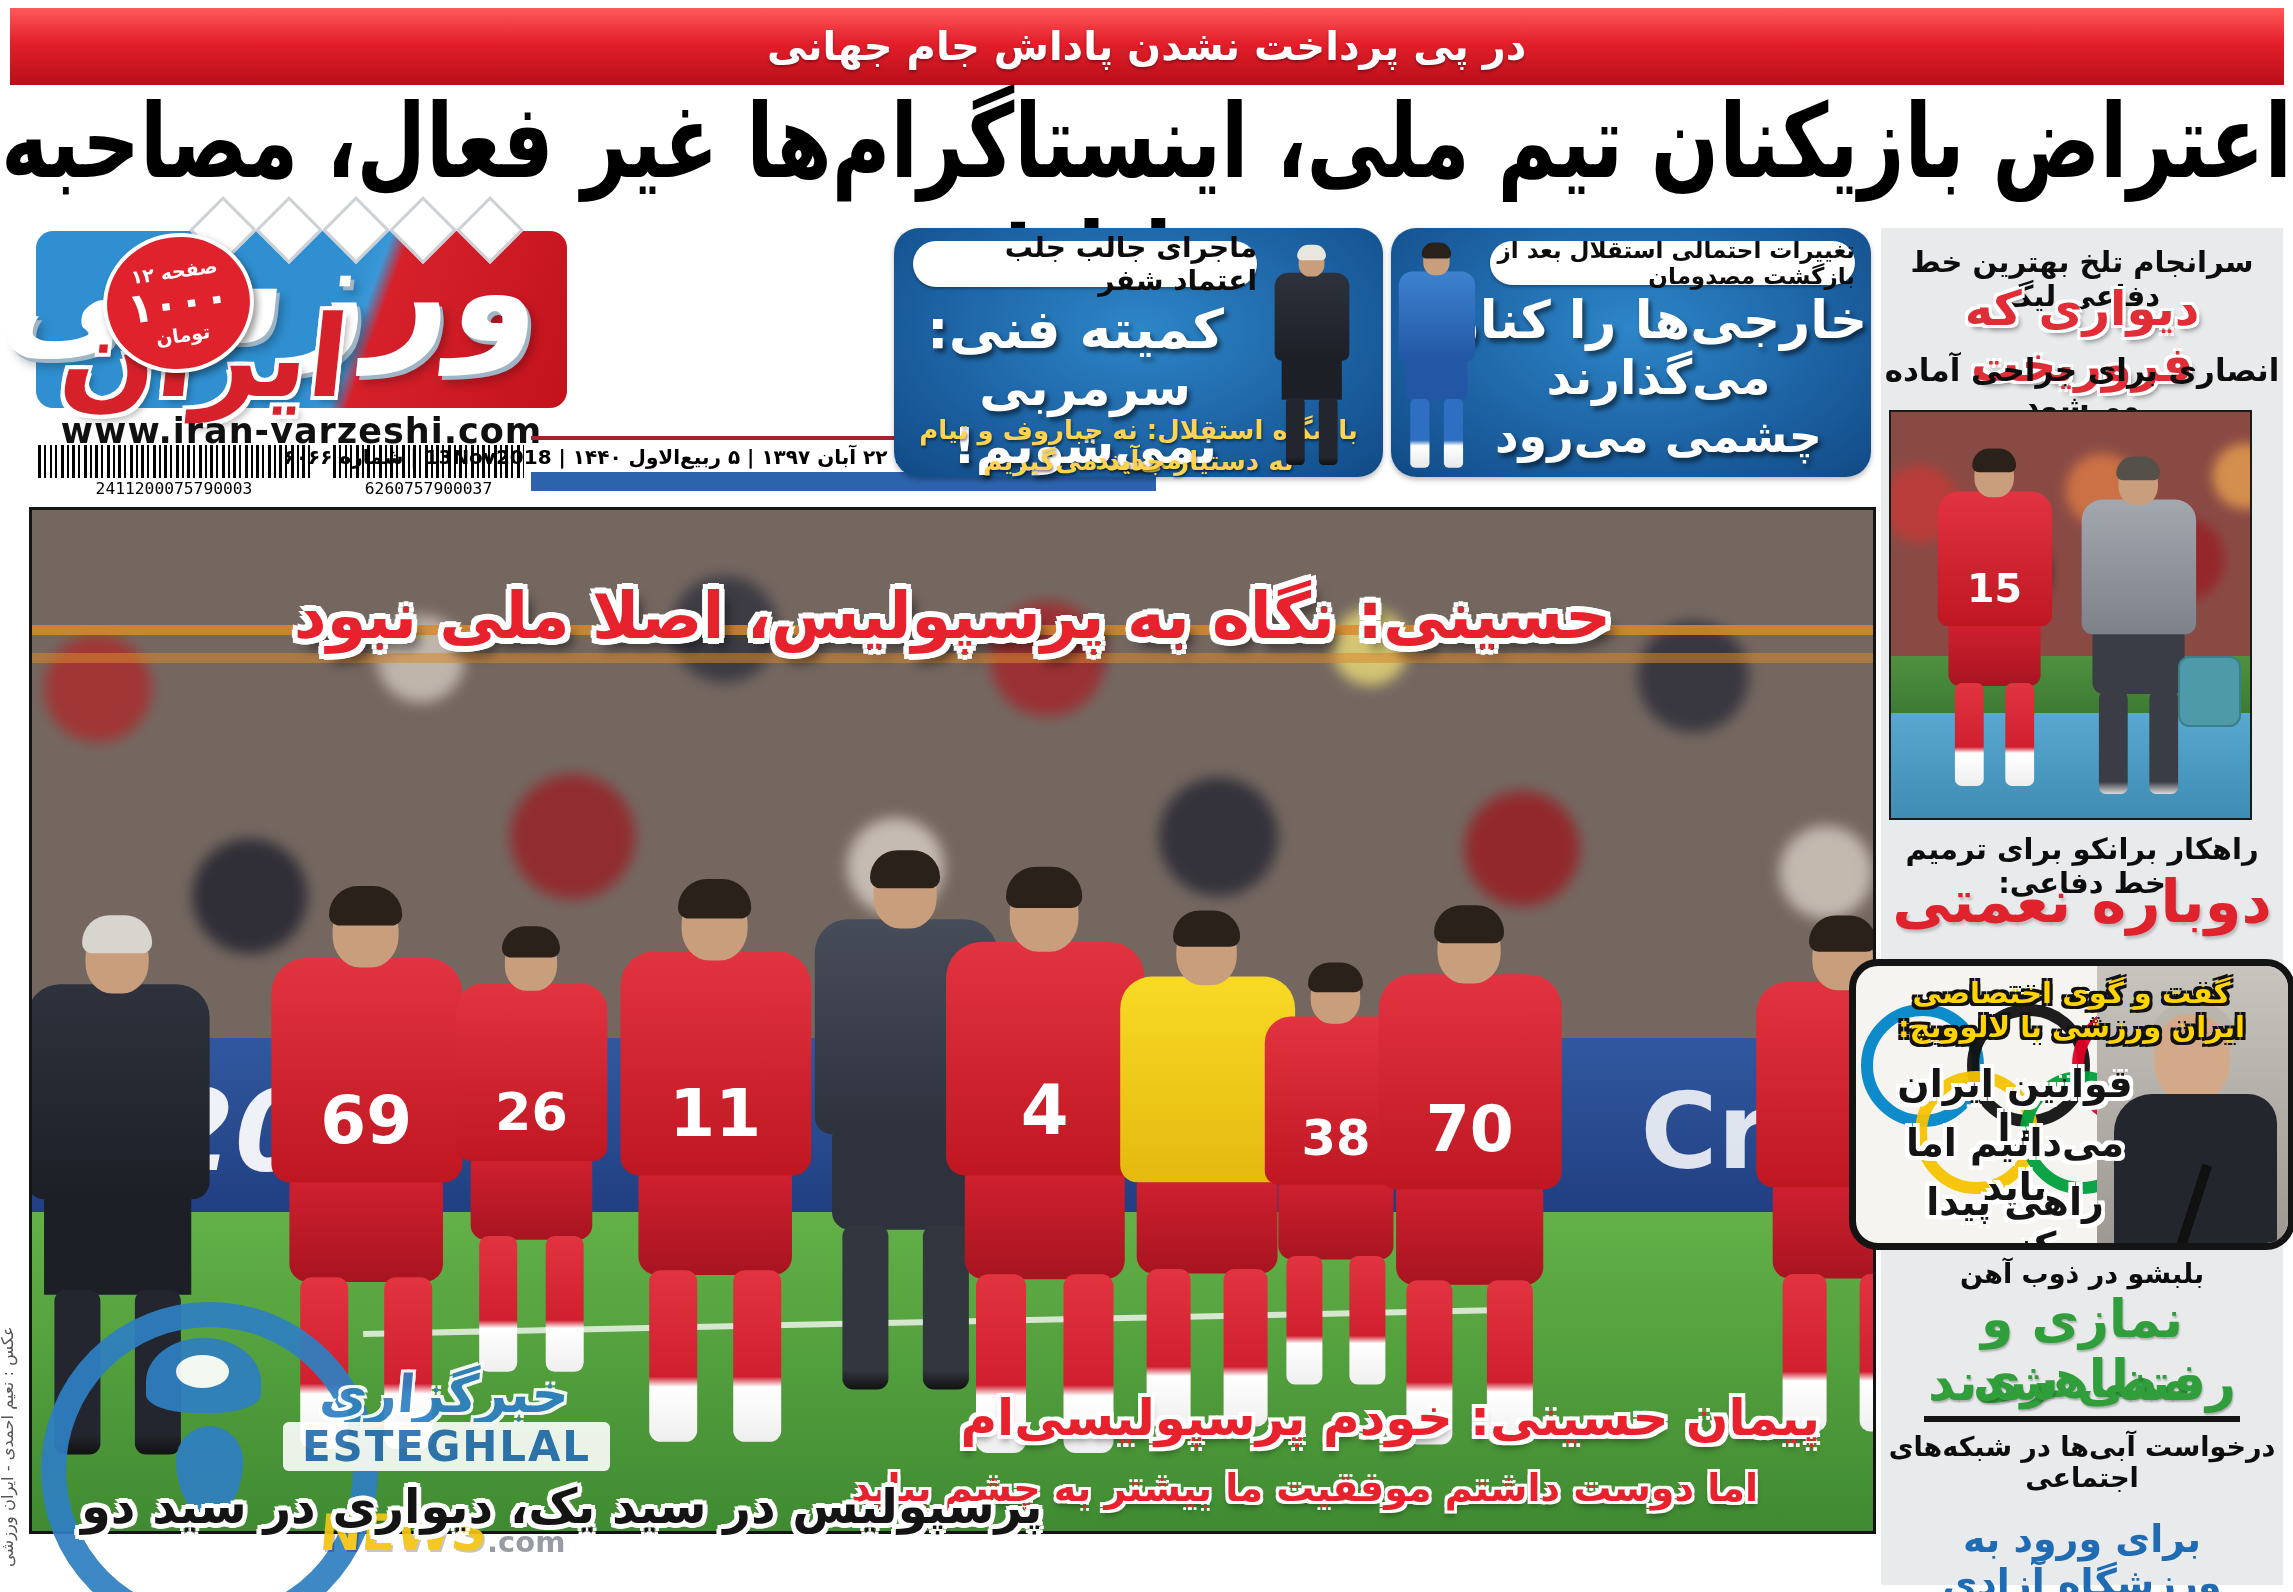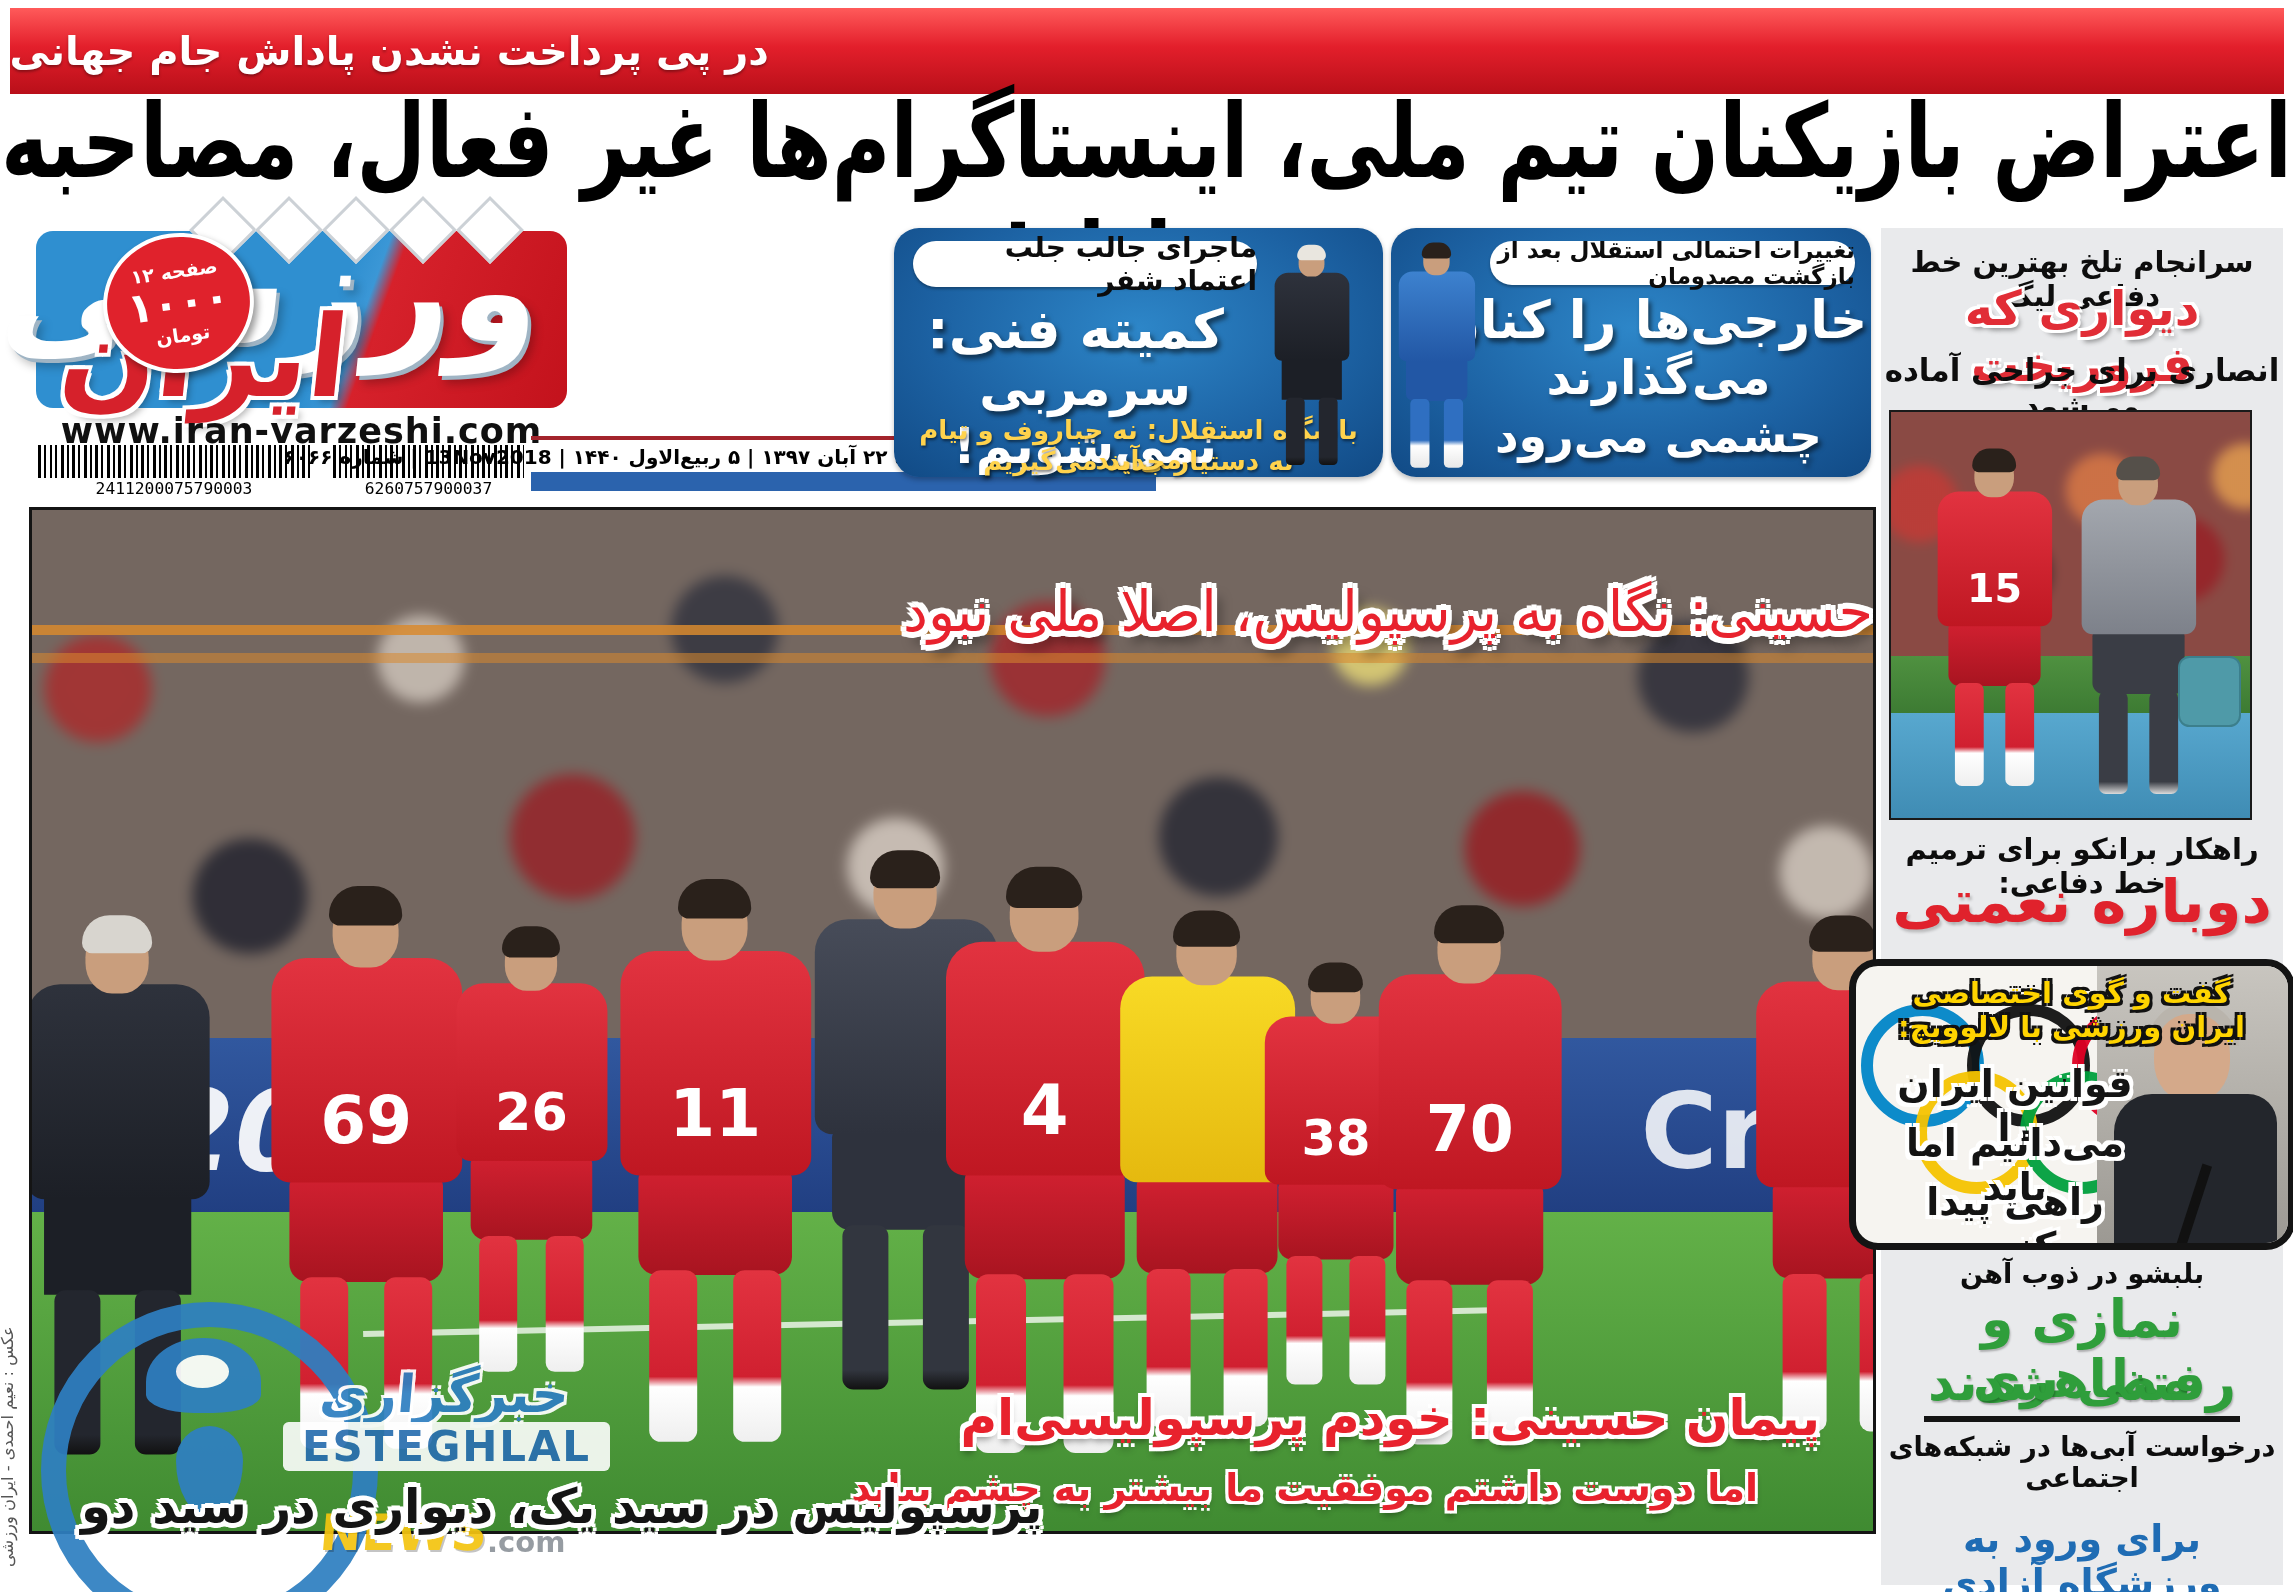--- a/index.html
+++ b/index.html
@@ -2,22 +2,22 @@
 <html lang="fa"><head>
 <meta charset="utf-8">
 <style>
   html,body{margin:0;padding:0;background:#d9d9d9;}
   .page{position:relative;width:2293px;height:1593px;background:#fff;margin:0 auto;overflow:hidden;
         font-family:"DejaVu Sans",sans-serif;}
   .abs{position:absolute;}
   .rtl{direction:rtl;}
 
   
-  .top-banner{left:9.6px;top:7.6px;width:2274px;height:86px;
-    background:linear-gradient(#ff5a5a,#e31f2b 45%,#b90f19);display:flex;align-items:center;justify-content:flex-start;}
+  .top-banner{left:9.6px;top:7.6px;width:2274px;height:77px;
+    background:linear-gradient(#ff5a5a,#e31f2b 45%,#b90f19);display:flex;align-items:center;justify-content:center;}
   .top-banner span{color:#fff;font-size:40px;font-weight:bold;
     text-shadow:0 1.9px 2.9px rgba(0,0,0,.35);}
   .main-headline{left:0;top:82px;width:2293px;font-size:80px;font-weight:bold;color:#000;
     text-align:center;transform:scaleY(1.28);transform-origin:top center;letter-spacing:-1.9px;}
 
   
   .logo-box{left:36px;top:231px;width:531px;height:177px;border-radius:17px;
     background:linear-gradient(110deg,#2f8fd0 0%,#2f8fd0 55%,#3b97d6 60%,#d6212b 63%,#c3121c 100%);}
   .diamond{position:absolute;width:42px;height:42px;background:#fff;border:3.8px solid #ccd1d6;transform:rotate(45deg);top:-25px;}
   .logo-white{position:absolute;right:25px;top:-11.5px;font-size:143px;font-weight:bold;color:#fff;
@@ -102,22 +102,22 @@
   .adboard{position:absolute;left:0;top:528px;width:100%;height:174px;
     background:linear-gradient(#31589f,#213f82);}
   .ad-left{position:absolute;left:124px;top:27px;font-size:113px;font-weight:bold;color:rgba(255,255,255,.92);font-style:italic;}
   .ad-right{position:absolute;right:29px;top:32.5px;font-size:105px;font-weight:bold;color:rgba(255,255,255,.85);}
   .pitch{position:absolute;left:0;top:702px;width:100%;height:325px;
     background:linear-gradient(#63b148,#3f8a31);}
   .pitch-line{position:absolute;left:18%;top:809px;width:62%;height:5.7px;background:rgba(255,255,255,.75);transform:rotate(-1.2deg);}
   .photo-kicker{position:absolute;left:0;top:15.3px;width:100%;text-align:center;direction:rtl;
     font-size:42px;font-weight:bold;color:#ffe23e;
     text-shadow:-2.9px -2.9px 0 #000,2.9px -2.9px 0 #000,-2.9px 2.9px 0 #000,2.9px 2.9px 0 #000,0 4.8px 5.7px rgba(0,0,0,.6);}
-  .photo-headline{position:absolute;left:0;top:69px;width:100%;direction:rtl;
-    font-size:56px;font-weight:normal;color:#e8222d;
+  .photo-headline{position:absolute;left:0;top:69px;width:100%;text-align:center;direction:rtl;
+    font-size:64px;font-weight:bold;color:#e8222d;
     text-shadow:-4.8px -4.8px 0 #fff,4.8px -4.8px 0 #fff,-4.8px 4.8px 0 #fff,4.8px 4.8px 0 #fff,-5.7px 0 0 #fff,5.7px 0 0 #fff,0 -5.7px 0 #fff,0 5.7px 0 #fff,7.6px 9.6px 11.5px rgba(0,0,0,.55);}
   .quote1{position:absolute;right:53px;bottom:84px;direction:rtl;font-size:50px;font-weight:bold;color:#e8222d;
     text-shadow:-3.8px -3.8px 0 #fff,3.8px -3.8px 0 #fff,-3.8px 3.8px 0 #fff,3.8px 3.8px 0 #fff,0 5.7px 7.6px rgba(0,0,0,.45);}
   .quote2{position:absolute;right:115px;bottom:21px;direction:rtl;font-size:38px;font-weight:bold;color:#e8222d;
     text-shadow:-2.9px -2.9px 0 #fff,2.9px -2.9px 0 #fff,-2.9px 2.9px 0 #fff,2.9px 2.9px 0 #fff,0 4.8px 6.7px rgba(0,0,0,.45);}
   .strip{position:absolute;left:256px;bottom:44px;background:#0d0d0d;color:#fff;direction:rtl;
     font-size:32.5px;font-weight:bold;padding:11.5px 25px;z-index:3;}
   .pot-headline{left:81px;top:1478px;direction:rtl;font-size:48px;font-weight:bold;color:#141414;z-index:6;
     text-shadow:-3.8px -3.8px 0 #fff,3.8px -3.8px 0 #fff,-3.8px 3.8px 0 #fff,3.8px 3.8px 0 #fff,-4.8px 0 0 #fff,4.8px 0 0 #fff,0 -4.8px 0 #fff,0 4.8px 0 #fff;}
   .credit{left:-1.9px;top:1308px;width:29px;height:277px;writing-mode:vertical-rl;transform:rotate(180deg);

